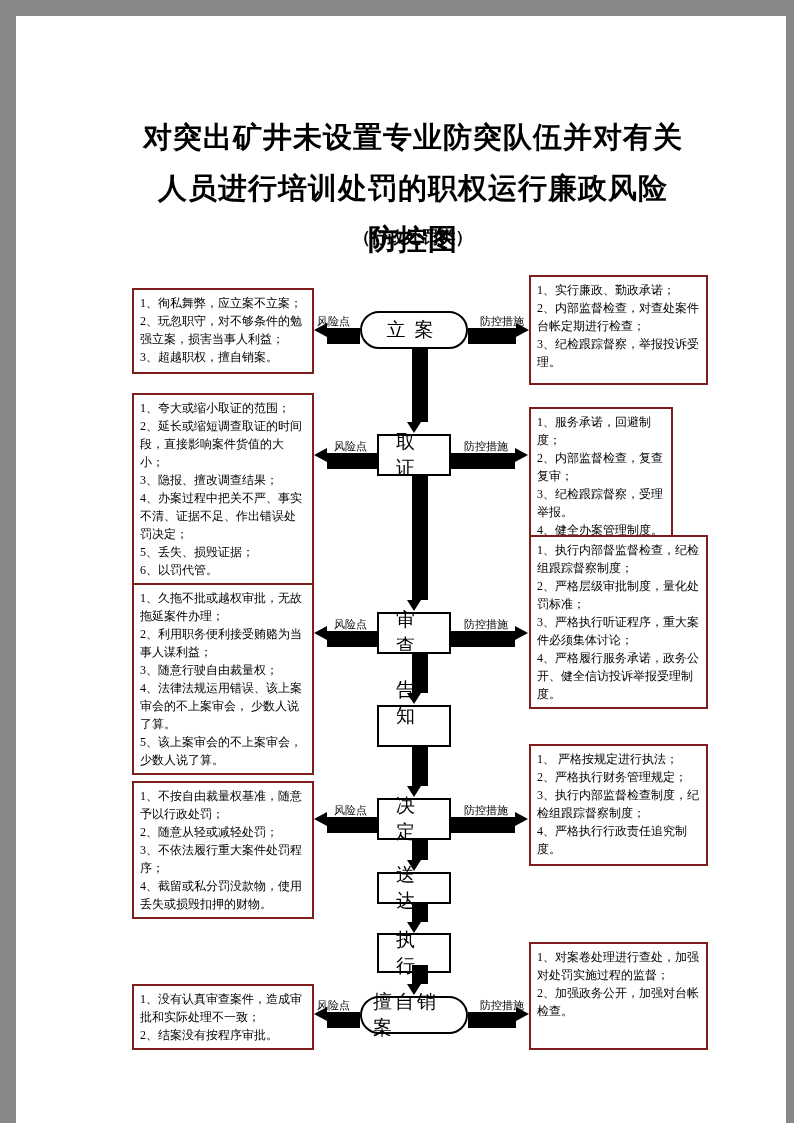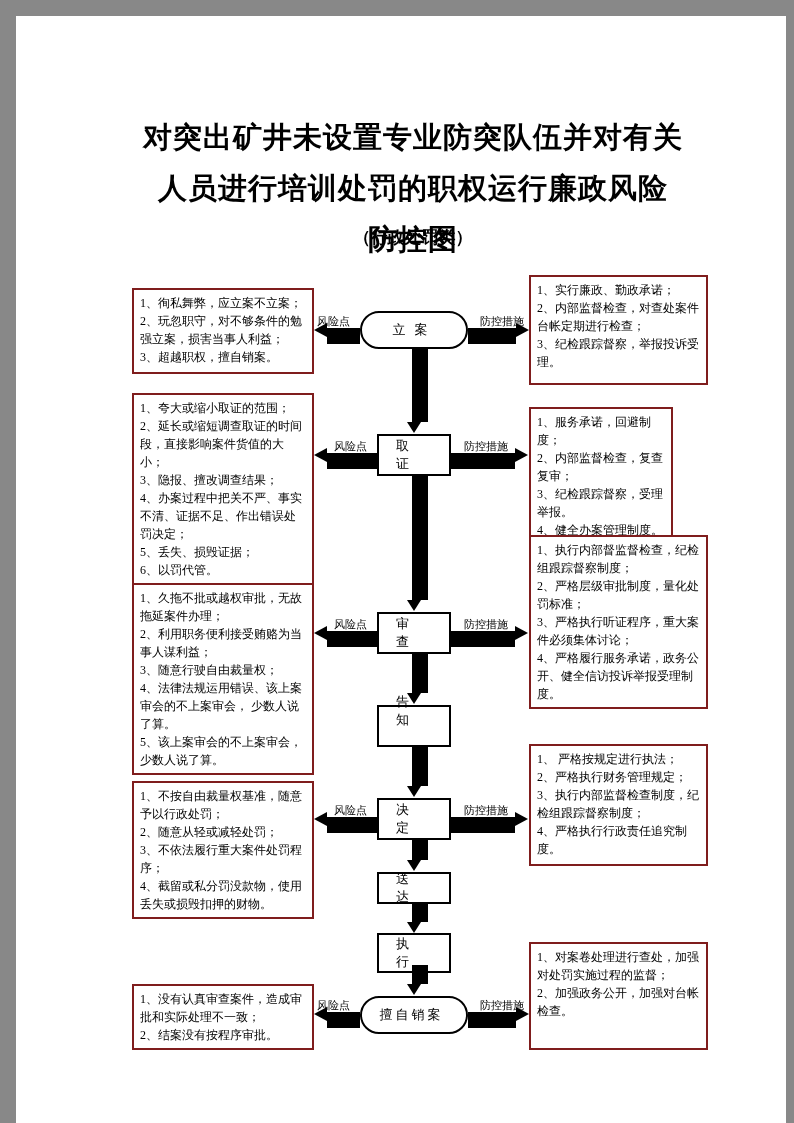--- a/index.html
+++ b/index.html
@@ -20,21 +20,21 @@
     font-family:"Liberation Sans", sans-serif;
   }
   .tbox {
     position:absolute; border:2px solid #7f1d1d; background:#fff;
     font-size:12px; line-height:18px; padding:4px 6px;
     white-space:pre-line; text-align:left;
   }
   .node {
     position:absolute; border:2px solid #000; background:#fff;
     display:flex; align-items:center; justify-content:center;
-    font-size:13px;
+    font-size:19px;
   }
   .stadium { border-radius:19px; }
   .lbl2 { letter-spacing:9px; padding-left:9px; }
   .lbl4 { letter-spacing:3px; padding-left:3px; }
   .flabel { position:absolute; font-size:11px; white-space:nowrap; }
   .hl { position:absolute; height:4px; background:#000; }
   .hl.to-left::before {
     content:''; position:absolute; left:-13px; top:-5px; width:0; height:0;
     border-top:7px solid transparent; border-bottom:7px solid transparent;
     border-right:13px solid #000;

